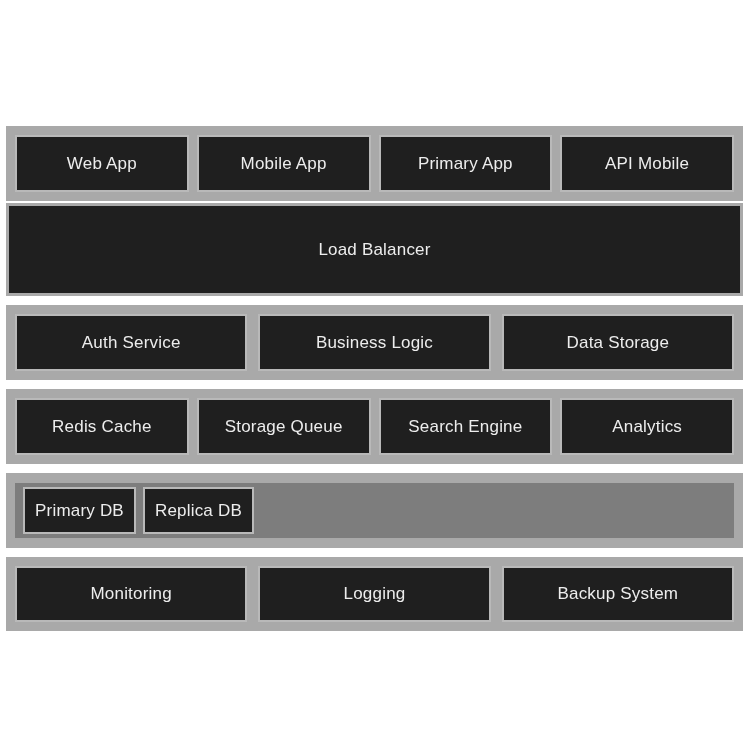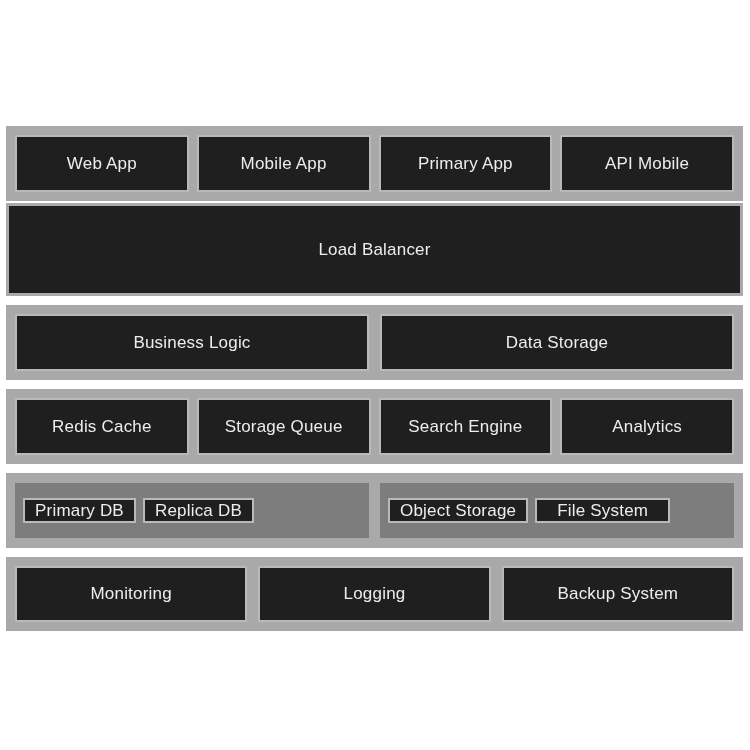--- a/index.html
+++ b/index.html
@@ -59,21 +59,21 @@
     box-sizing: border-box;
     background: var(--group-background, #7d7d7d);
     display: flex;
     align-items: center;
     gap: 7px;
     padding-left: 8px;
     height: 55px;
   }
   .node--small {
     flex: 0 0 auto;
-    height: 25px;
+    height: 47px;
     padding: 0 10px;
   }
   .group--file .node--small { min-width: 135px; }
 </style>
 </head>
 <body>
 
 <div class="canvas">
 
   <div class="tier tier--clients">
@@ -92,20 +92,23 @@
   </div>
 
   <div class="tier tier--lb">
     <div class="node">
       <span>Load Balancer</span>
     </div>
   </div>
 
   <div class="tier tier--services">
     <div class="node">
+      <span>Auth Service</span>
+    </div>
+    <div class="node">
       <span>Business Logic</span>
     </div>
     <div class="node">
       <span>Data Storage</span>
     </div>
   </div>
 
   <div class="tier tier--infrastructure">
     <div class="node">
       <span>Redis Cache</span>
@@ -123,28 +126,20 @@
 
   <div class="tier tier--storage">
     <div class="group group--db">
       <div class="node node--small">
         <span>Primary DB</span>
       </div>
       <div class="node node--small">
         <span>Replica DB</span>
       </div>
     </div>
-    <div class="group group--file">
-      <div class="node node--small">
-        <span>Object Storage</span>
-      </div>
-      <div class="node node--small">
-        <span>File System</span>
-      </div>
-    </div>
   </div>
 
   <div class="tier tier--operations">
     <div class="node">
       <span>Monitoring</span>
     </div>
     <div class="node">
       <span>Logging</span>
     </div>
     <div class="node">

